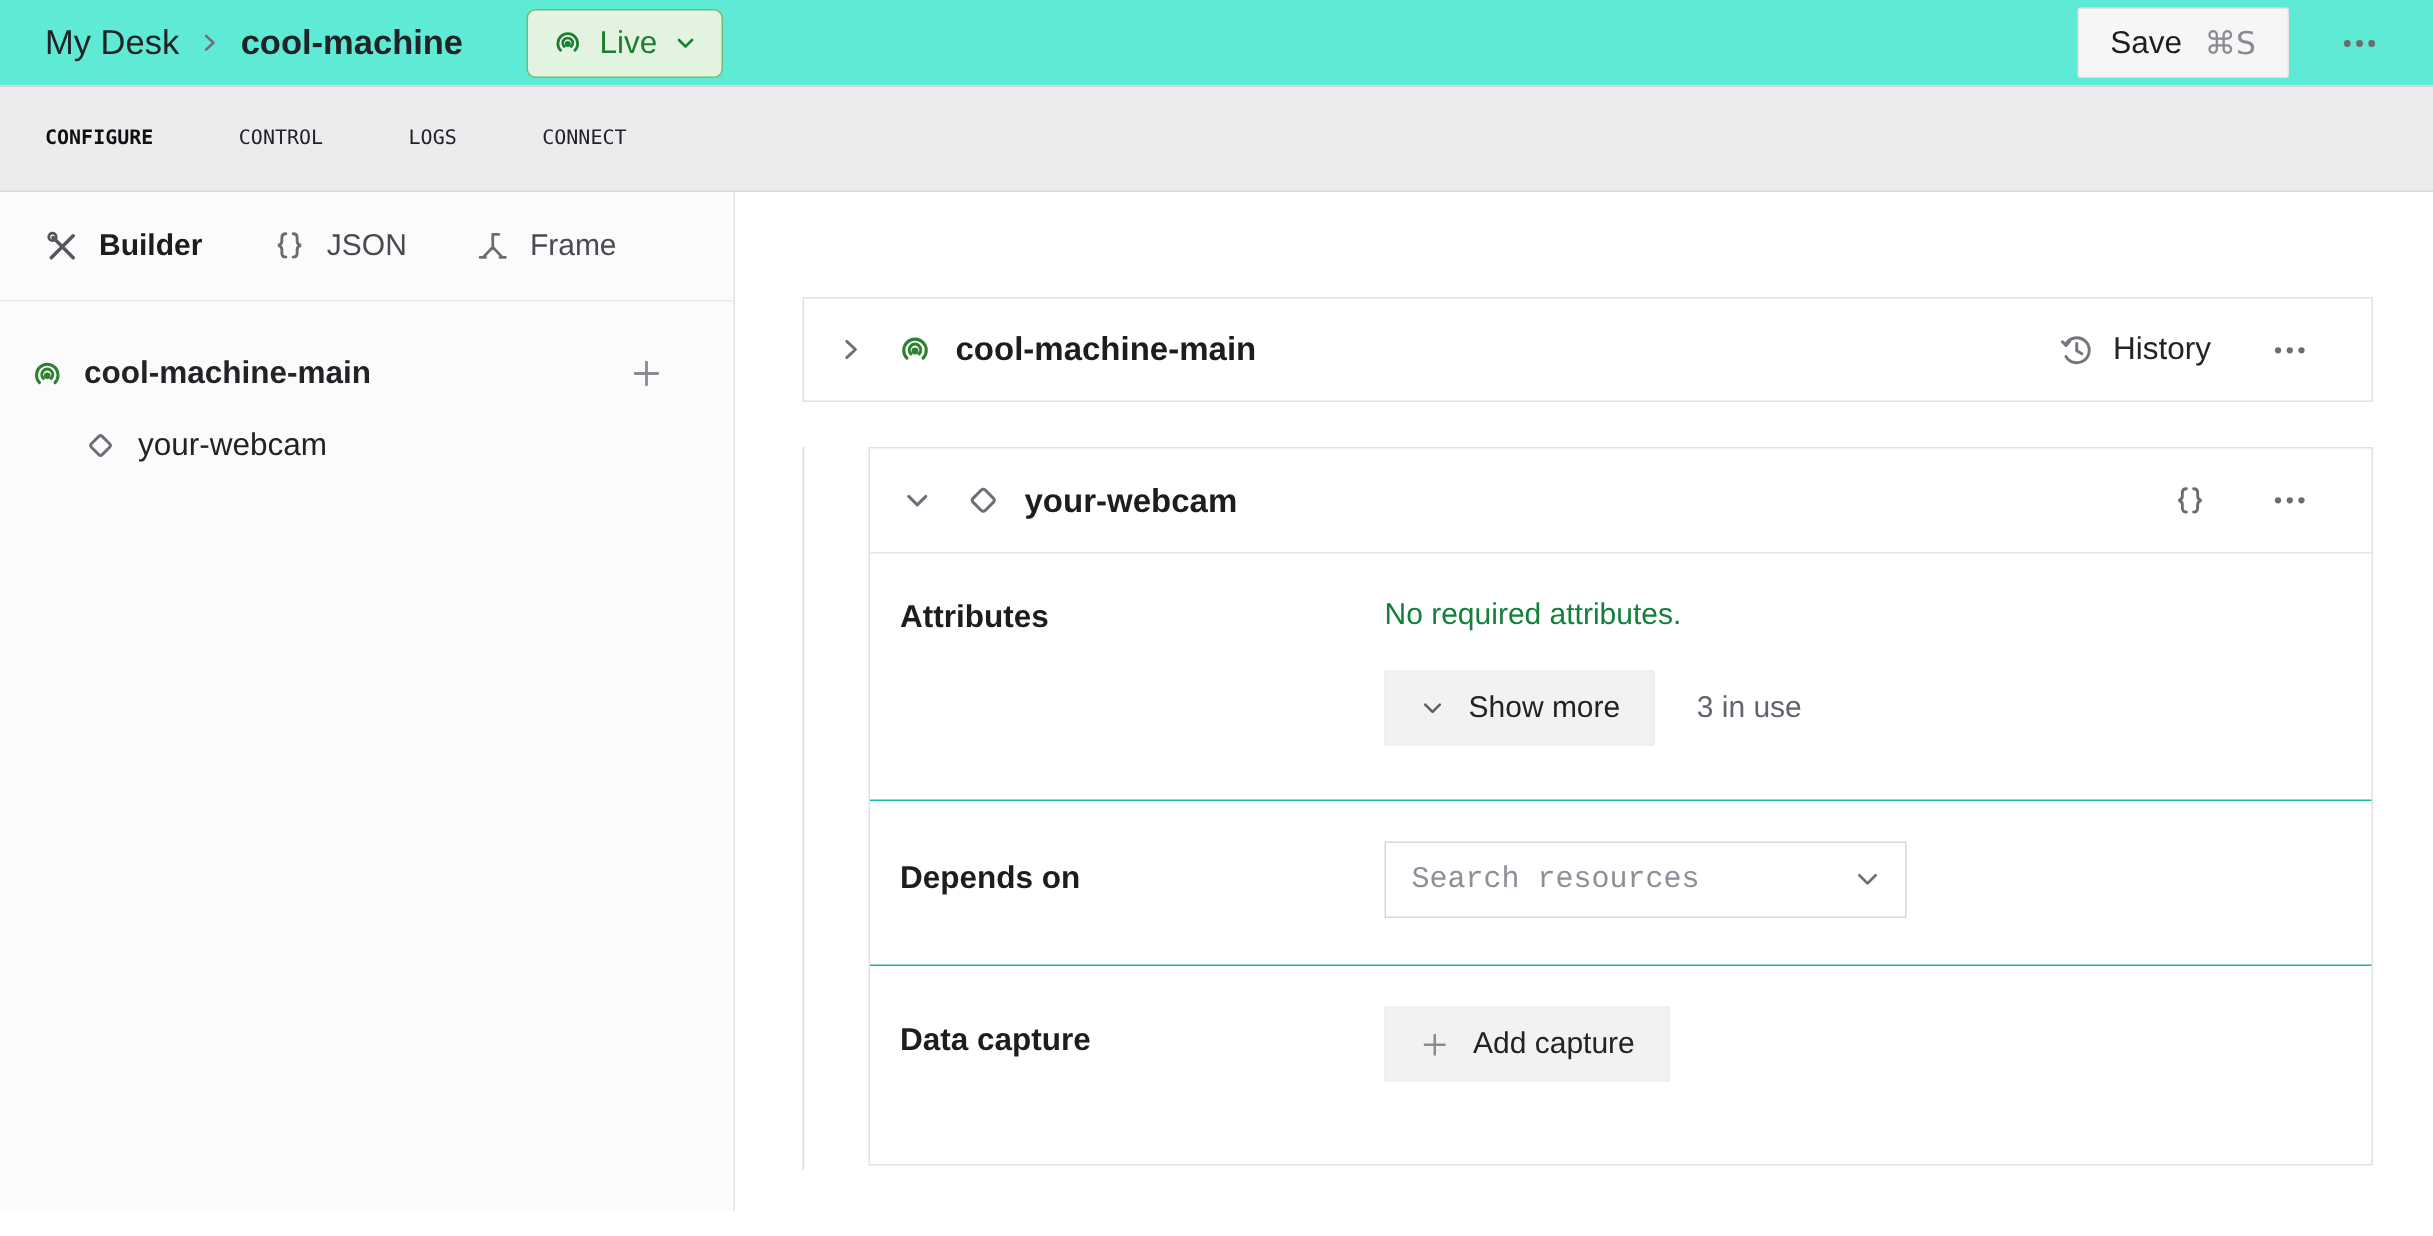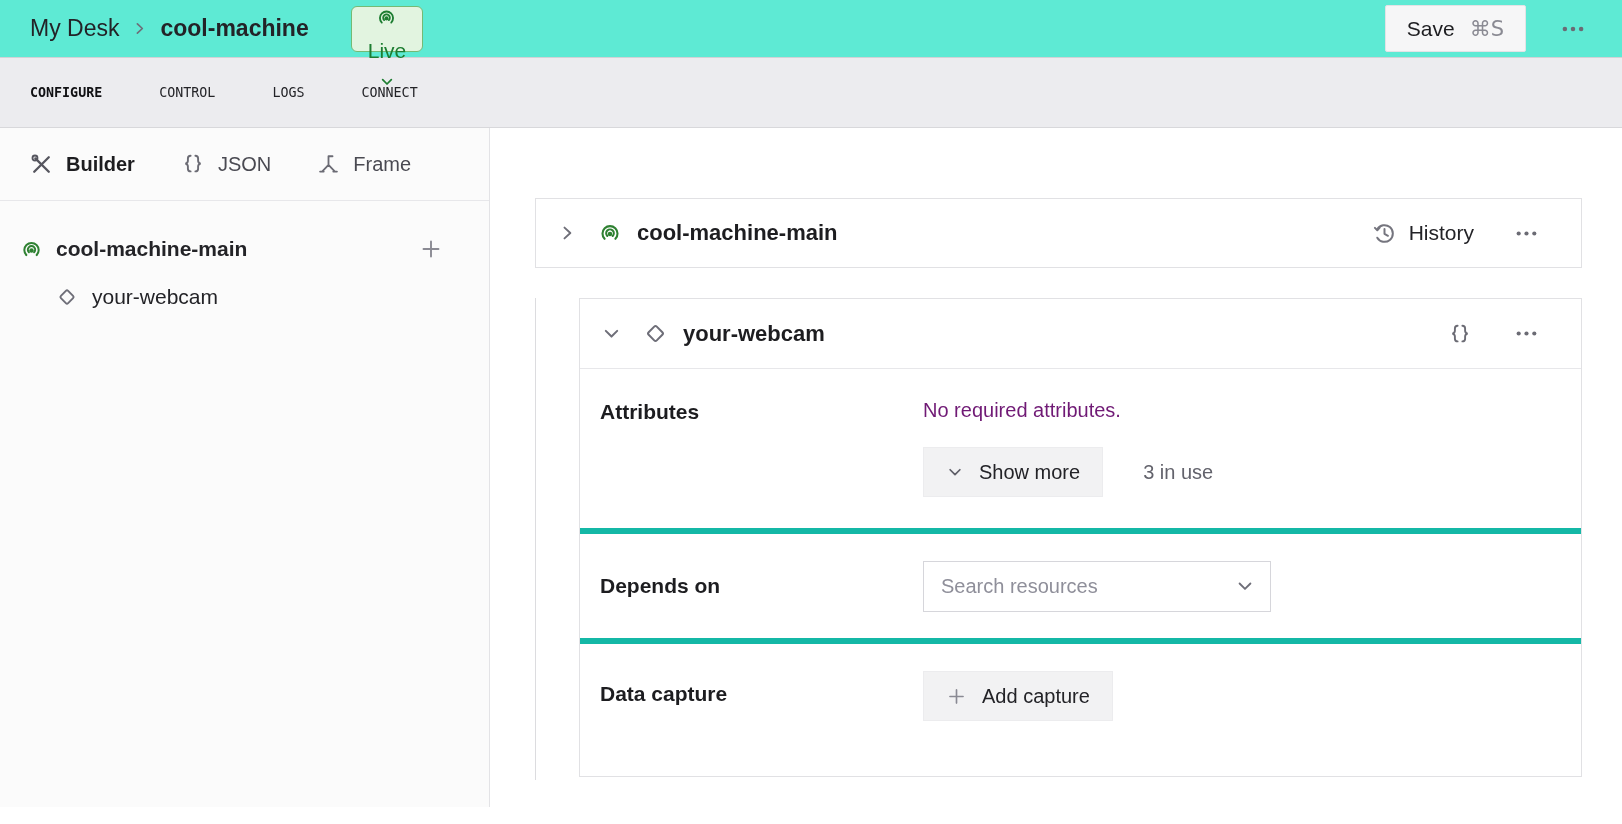--- a/index.html
+++ b/index.html
@@ -19,21 +19,21 @@
     height: 57px; display: flex; align-items: center; justify-content: space-between;
     padding: 0 30px; background: #5eead4;
   }
   .topbar-left { display: flex; align-items: center; }
   .breadcrumb { display: flex; align-items: center; gap: 12px; font-size: 23px; }
   .crumb { color: #232327; text-decoration: none; }
   .crumb.current { font-weight: 700; }
   .live-badge {
     margin-left: 42px; height: 46px; padding: 0 16px; border-radius: 6px;
     background: #e2f4e0; border: 1px solid #74ba74; color: #1d7d31;
-    display: flex; align-items: center; gap: 11px; font-size: 21px; flex-direction: column;
+    display: flex; align-items: center; gap: 11px; font-size: 21px;
   }
   .topbar-right { display: flex; align-items: center; gap: 28px; }
   .save-btn {
     height: 47px; padding: 0 21px; background: #f6f6f7; border: 1px solid #e3e3e6;
     border-radius: 2px; display: flex; align-items: center; gap: 15px; font-size: 21px; color: #1d1d20;
   }
   .save-btn .kbd { color: #8a8a93; font-family: "DejaVu Sans", sans-serif; }
   .icon-btn { display: flex; align-items: center; justify-content: center; padding: 6px; }
 
   
@@ -87,44 +87,44 @@
   .res-header .right { margin-left: auto; display: flex; align-items: center; gap: 30px; }
 
   .type-badge {
     margin-left: 14px; height: 37px; display: flex; align-items: center;
     background: #f7f7f8; border: 1px solid #dcdce0; border-radius: 19px;
     font-size: 18px; color: #3c3c42; overflow: hidden;
   }
   .type-badge .seg1 { padding: 0 13px 0 18px; }
   .type-badge .seg2 { padding: 0 18px 0 13px; }
 
-  .sect { display: flex; border-bottom: 6px solid #14b8a6; }
+  .sect { display: flex; border-bottom: 1px solid #14b8a6; }
   .sect:last-child { border-bottom: none; }
   .sect-label { width: 343px; flex: none; padding-left: 20px; font-size: 21px; font-weight: 700; color: #1d1d20; }
   .sect-attr { height: 165px; }
   .sect-attr .sect-label { padding-top: 31px; }
   .sect-attr .sect-body { padding-top: 30px; }
-  .empty-text { font-size: 20px; color: #701a75; }
-  .attr-row { margin-top: 25px; display: flex; align-items: center; gap: 40px; }
+  .empty-text { font-size: 20px; color: #15803d; }
+  .attr-row { margin-top: 25px; display: flex; align-items: center; gap: 28px; }
   .ghost-btn {
     height: 50px; padding: 0 22px; background: #f2f2f3; border: 1px solid #ececee;
     display: flex; align-items: center; gap: 15px; font-size: 20px; color: #232327;
   }
   .in-use { font-size: 20px; color: #63636c; }
 
   .sect-dep { height: 110px; }
   .sect-dep .sect-label { padding-top: 40px; }
   .sect-dep .sect-body { padding-top: 27px; }
   .select {
     width: 348px; height: 51px; background: #fff; border: 1px solid #d6d6db;
     display: flex; align-items: center; position: relative;
   }
   .select input {
     flex: 1; border: none; outline: none; background: transparent;
-    padding: 0 44px 0 17px; font-size: 20px; font-family: Liberation Sans, sans-serif; color: #232327;
+    padding: 0 44px 0 17px; font-size: 20px; font-family: Liberation Mono, monospace; color: #232327;
   }
   .select input::placeholder { color: #8f8f9a; opacity: 1; }
   .select .chev { position: absolute; right: 15px; top: 14px; pointer-events: none; }
 
   .sect-cap { height: 132px; }
   .sect-cap .sect-label { padding-top: 38px; }
   .sect-cap .sect-body { padding-top: 27px; }
 </style>
 </head>
 <body>

